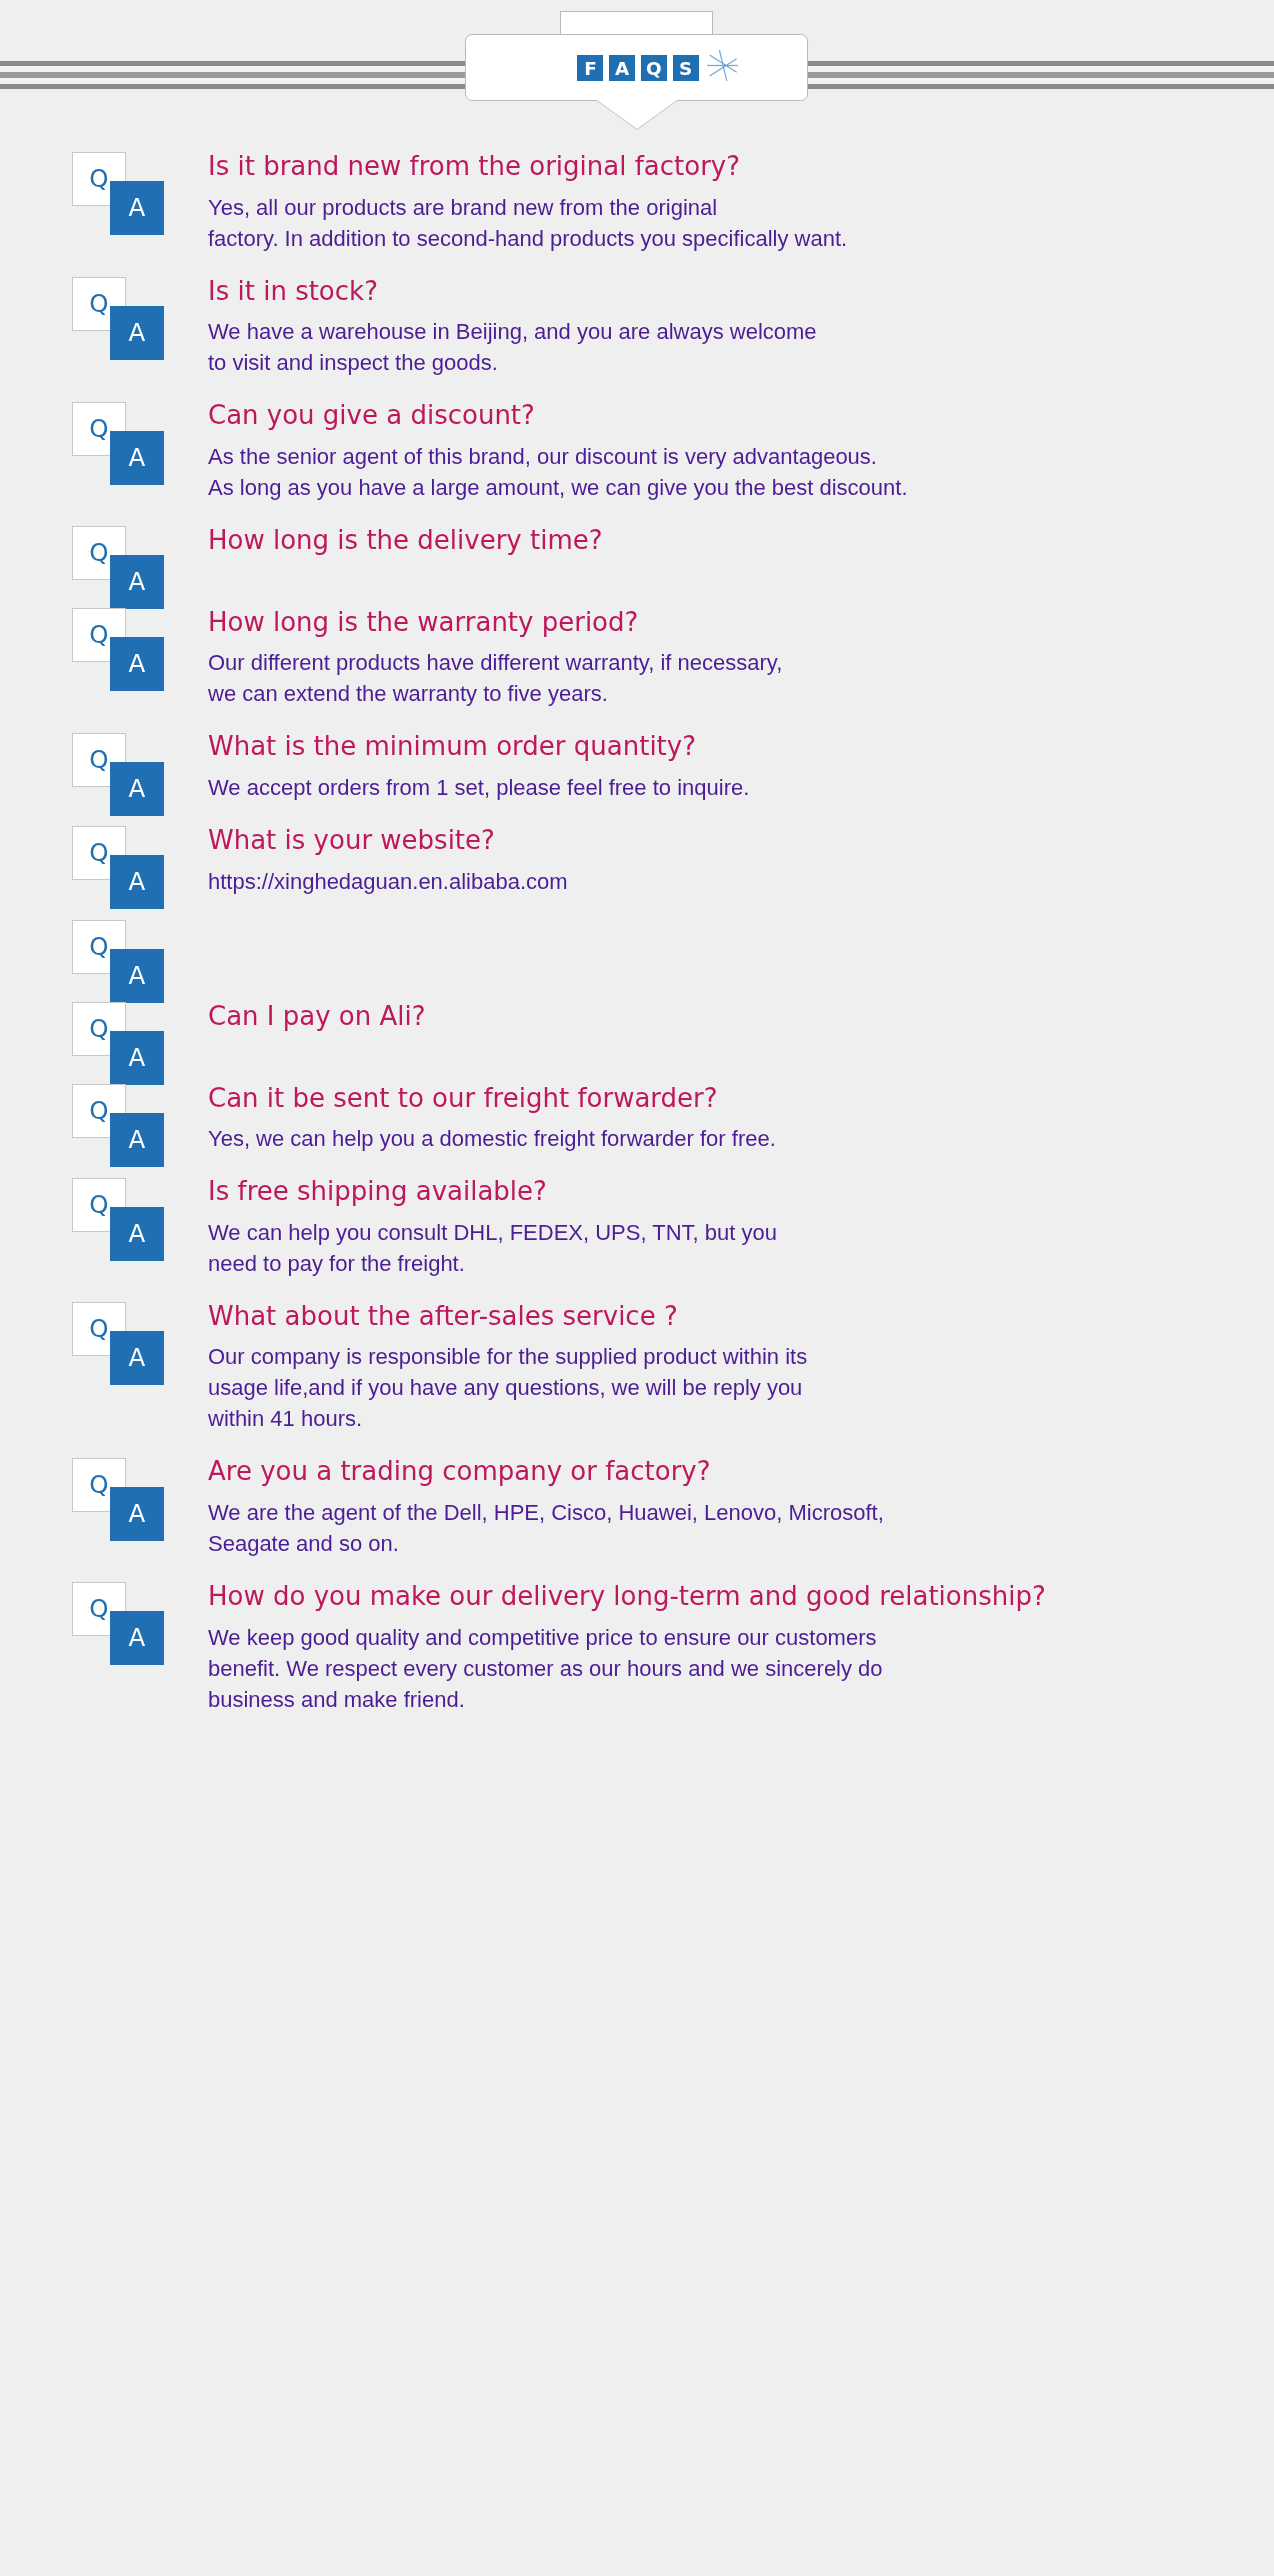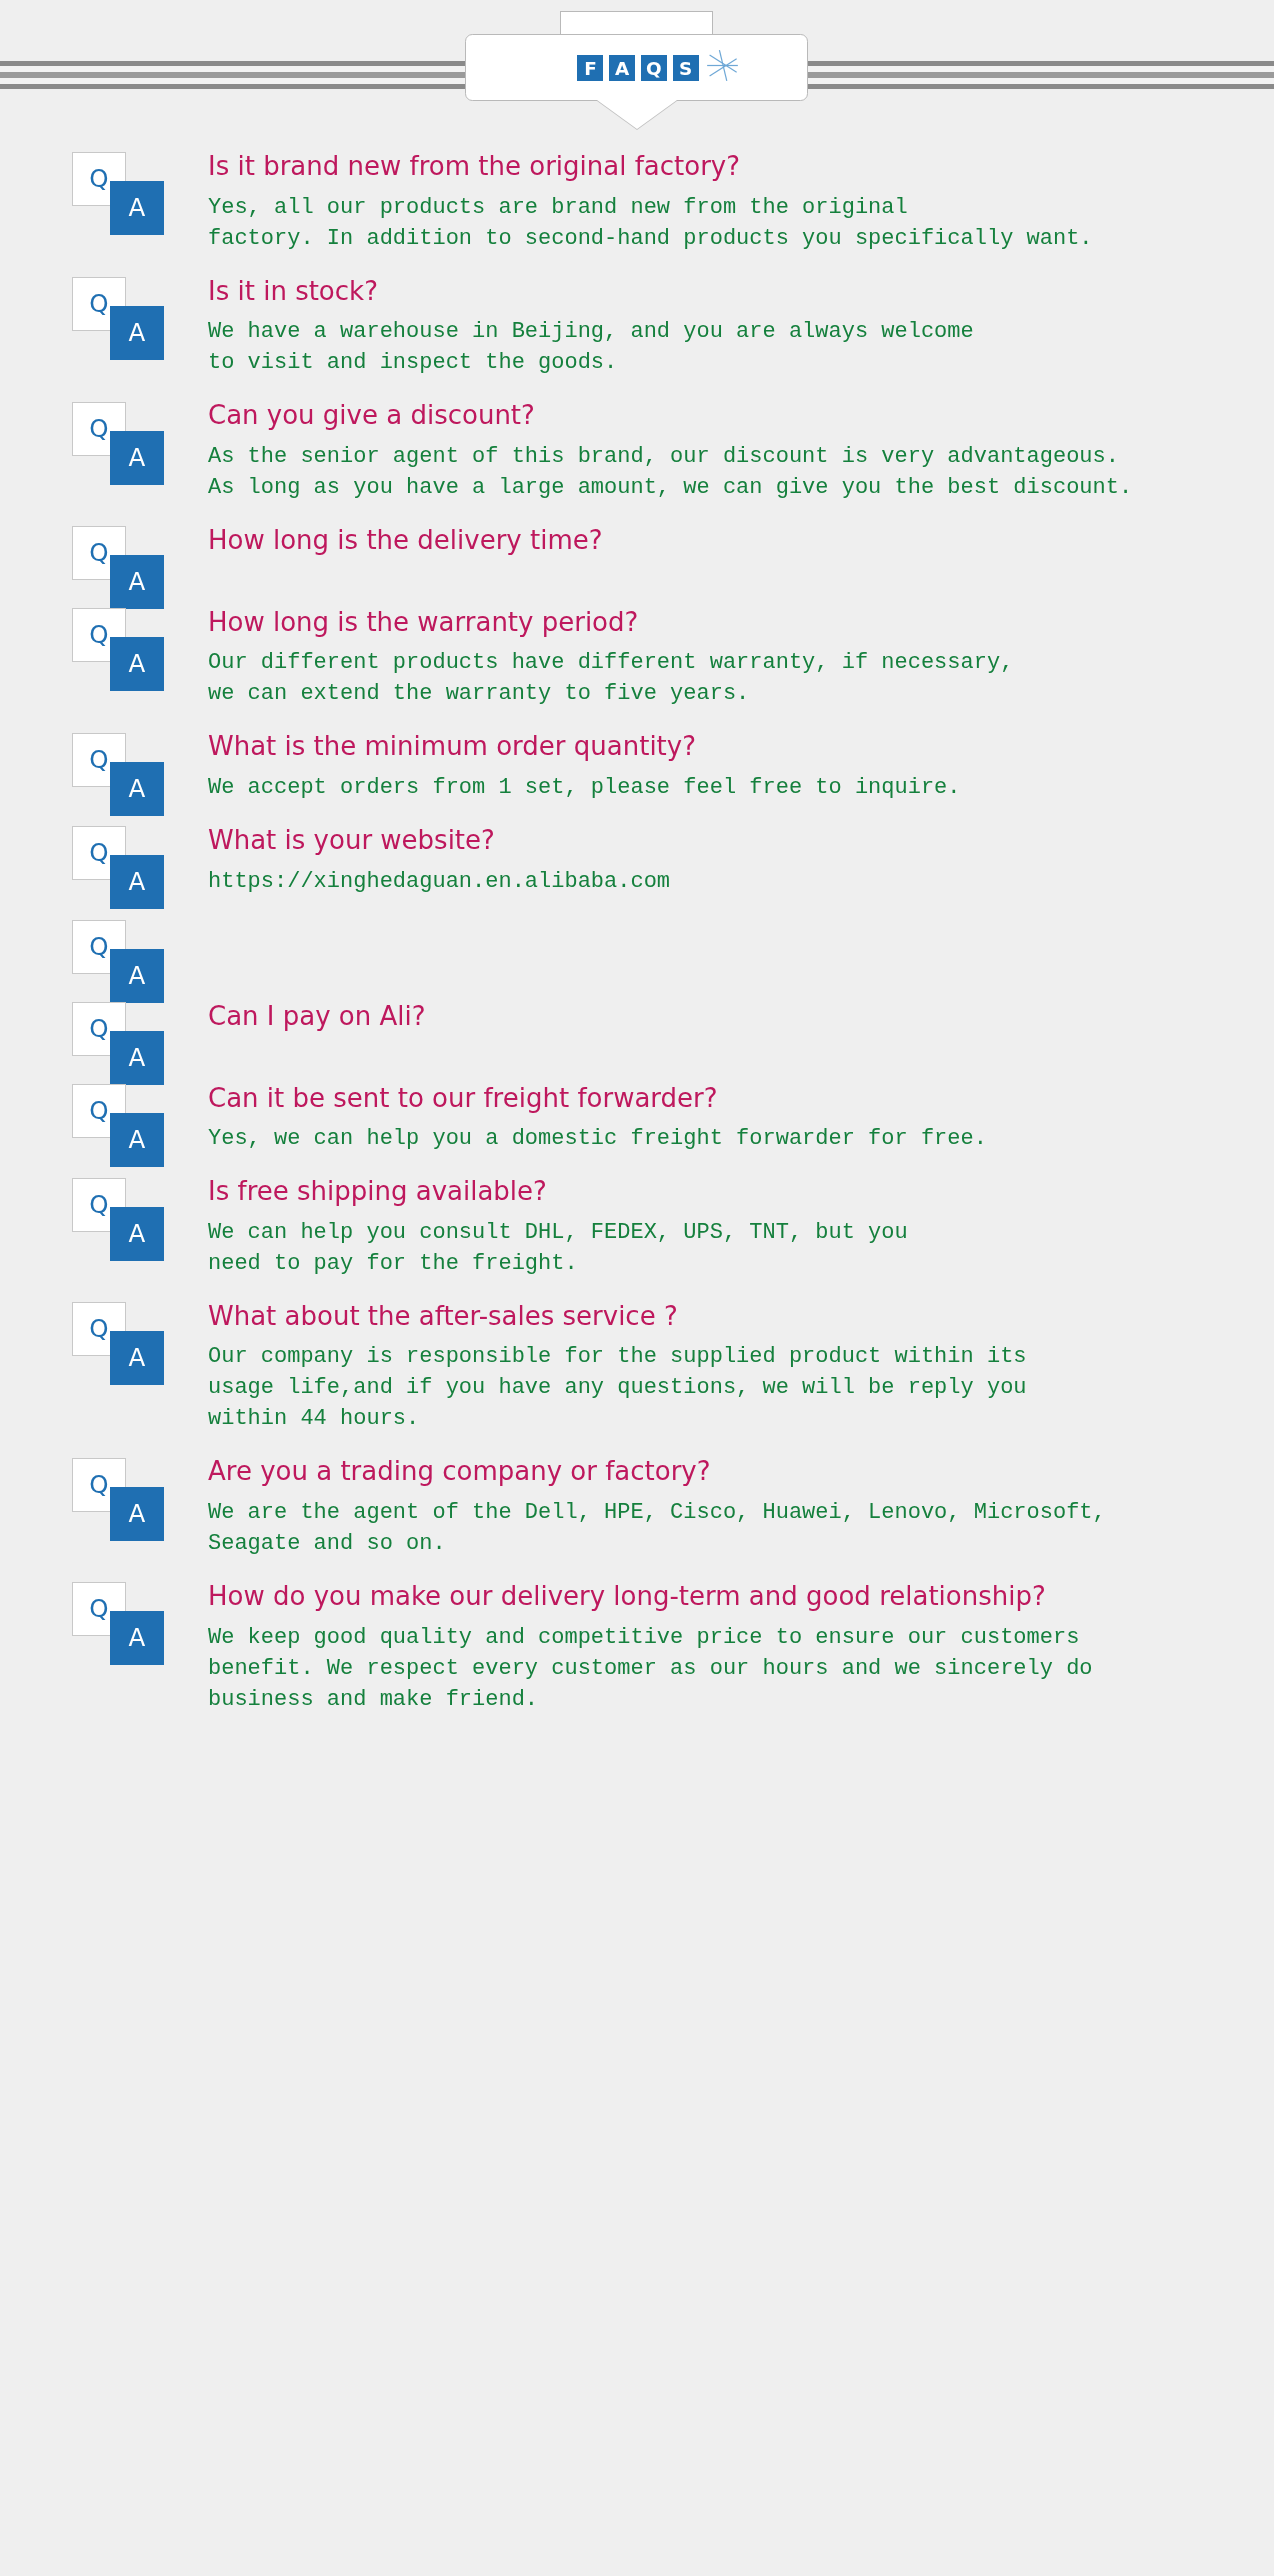--- a/index.html
+++ b/index.html
@@ -166,25 +166,25 @@
   }
   .question {
     color: #be185d;
     font-size: 26px;
     line-height: 33px;
     margin: 0 0 8.6px 0;
     font-family: "DejaVu Sans", sans-serif;
     font-weight: normal;
   }
   .answer {
-    color: #15803d;
+    color: #4c1d95;
     font-size: 22px;
     line-height: 31px;
     margin: 0;
-    font-family: Liberation Mono, monospace;
+    font-family: Liberation Sans, sans-serif;
     white-space: pre-line;
   }
 </style>
 </head>
 <body>
 
 <div id="page">
 
   <div class="banner">
     <div class="banner-bar"></div>
@@ -311,21 +311,21 @@
     </div>
 
     <div class="faq-item">
       <div class="qa-badges">
         <div class="badge-q">Q</div>
         <div class="badge-a">A</div>
       </div>
       <p class="question">What about the after-sales service ?</p>
       <p class="answer">Our company is responsible for the supplied product within its
 usage life,and if you have any questions, we will be reply you
-within 44 hours.</p>
+within 41 hours.</p>
     </div>
 
     <div class="faq-item">
       <div class="qa-badges">
         <div class="badge-q">Q</div>
         <div class="badge-a">A</div>
       </div>
       <p class="question">Are you a trading company or factory?</p>
       <p class="answer">We are the agent of the Dell, HPE, Cisco, Huawei, Lenovo, Microsoft,
 Seagate and so on.</p>

